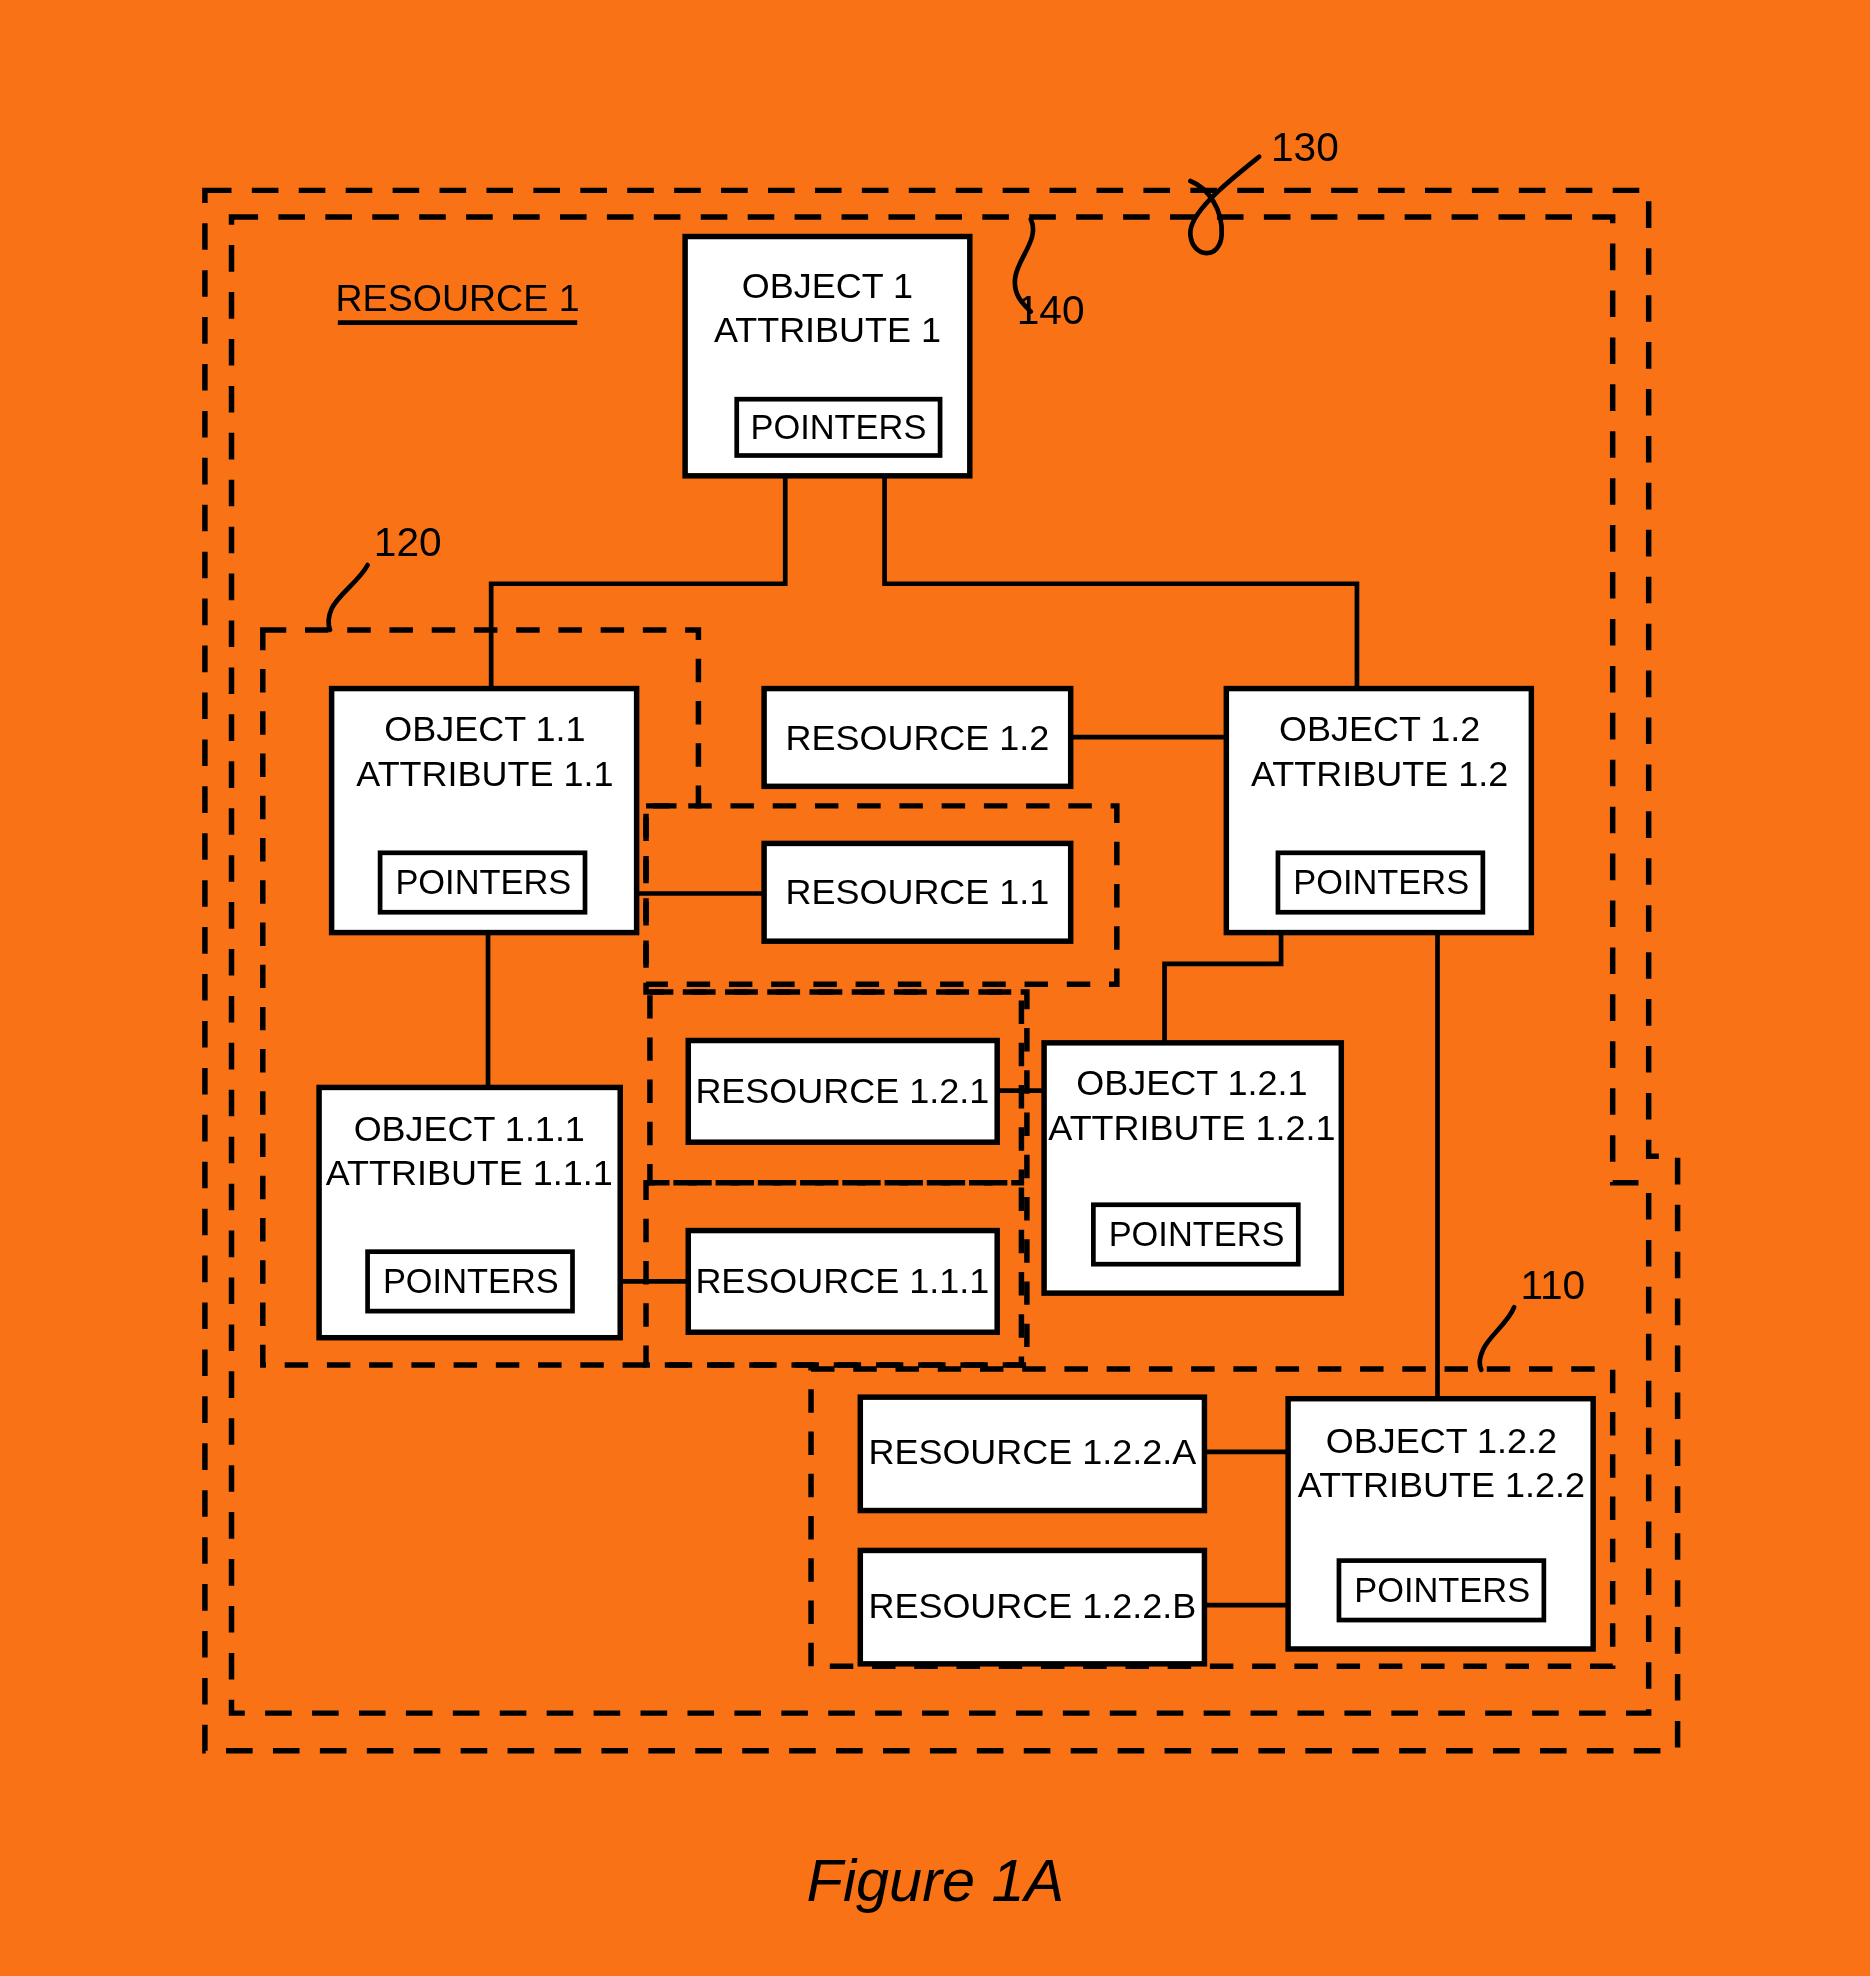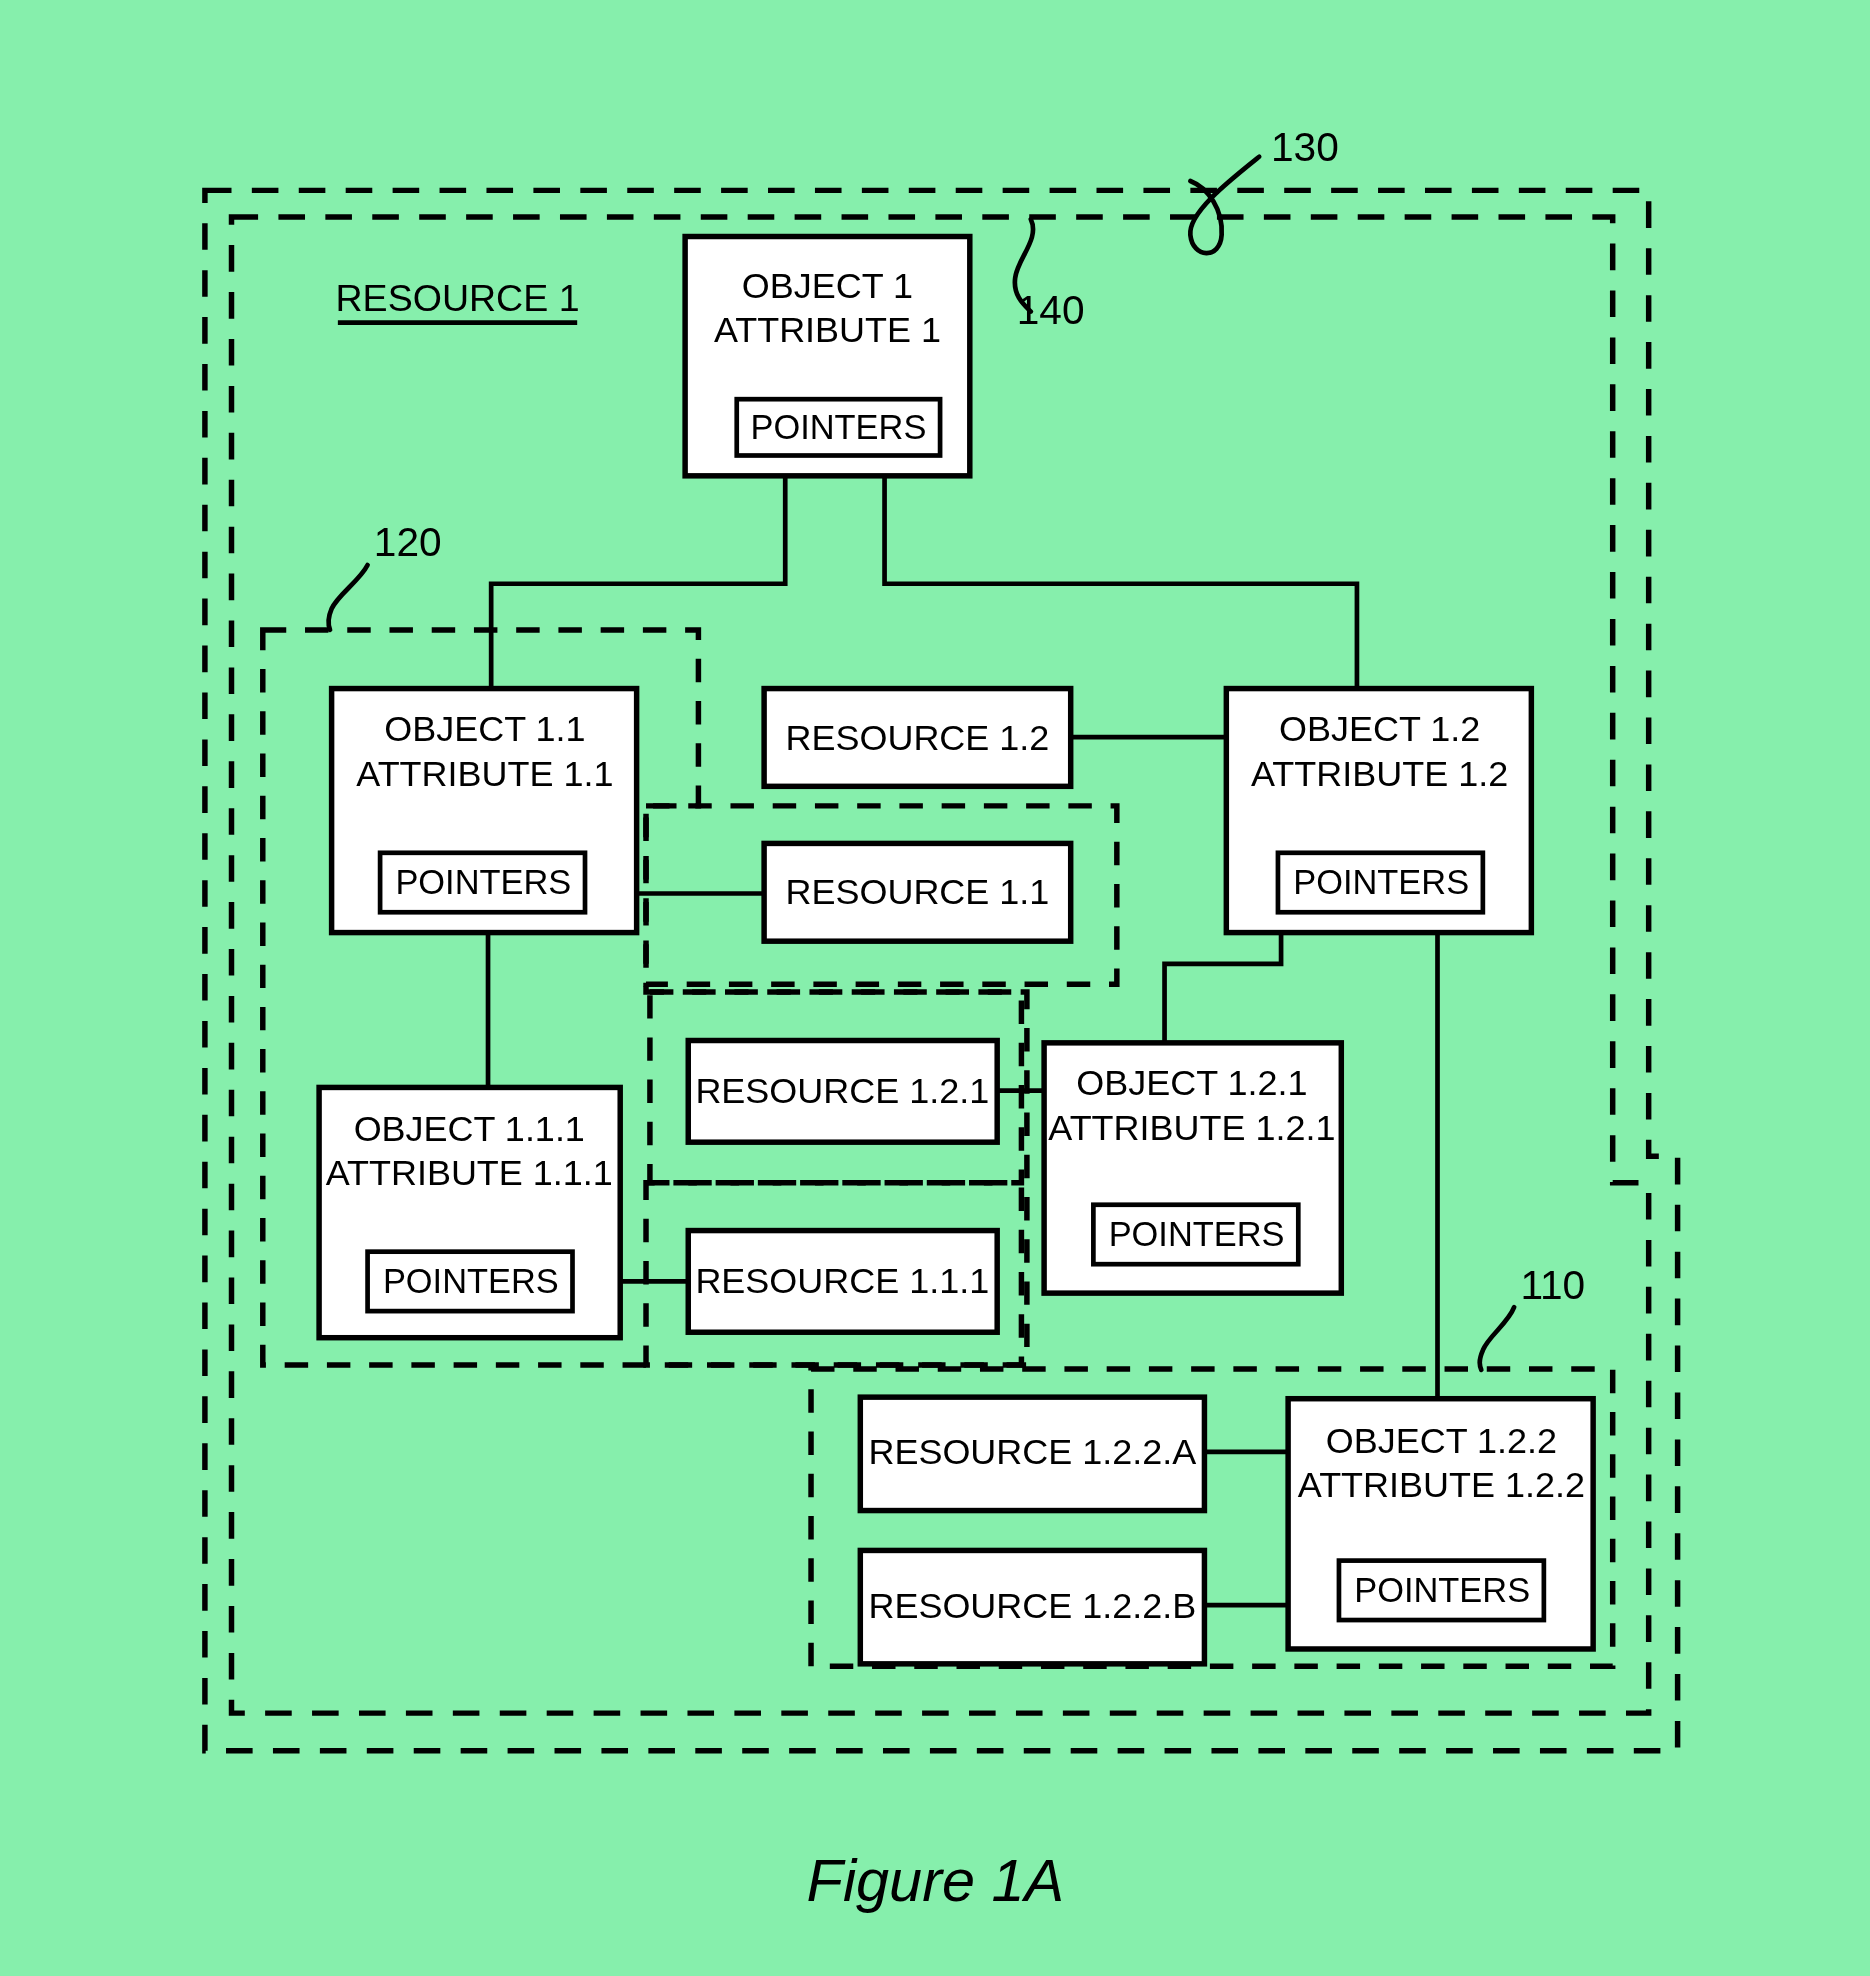--- a/index.html
+++ b/index.html
@@ -4,21 +4,21 @@
 <style>
   html, body {
     margin: 0;
     padding: 0;
     background: #ffffff;
   }
   #page {
     position: relative;
     width: 1870px;
     height: 1977px;
-    background: #86efac;
+    background: #f97316;
     font-family: "Liberation Sans", sans-serif;
   }
   svg.figure {
     position: absolute;
     left: 0;
     top: 0;
     width: 1870px;
     height: 1977px;
     display: block;
   }

